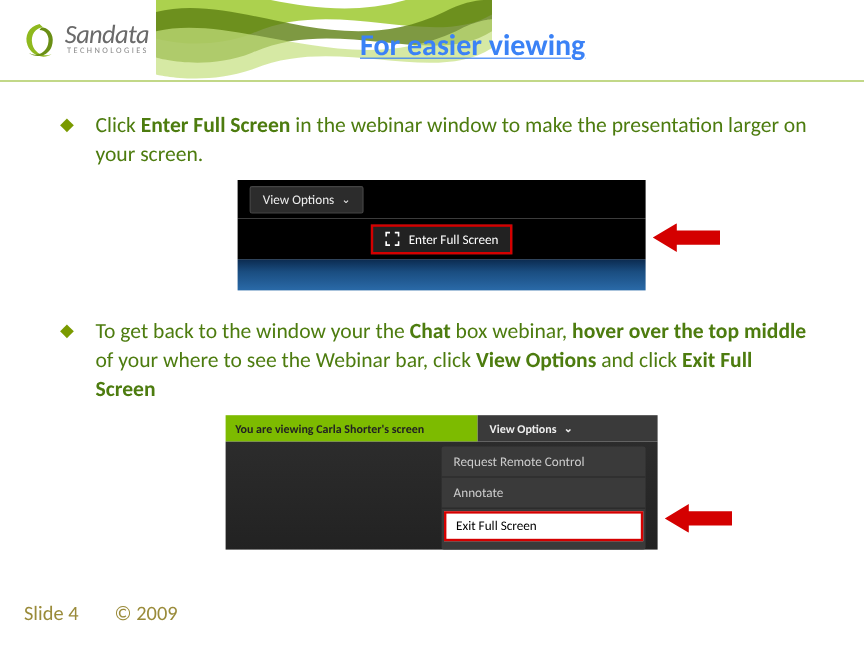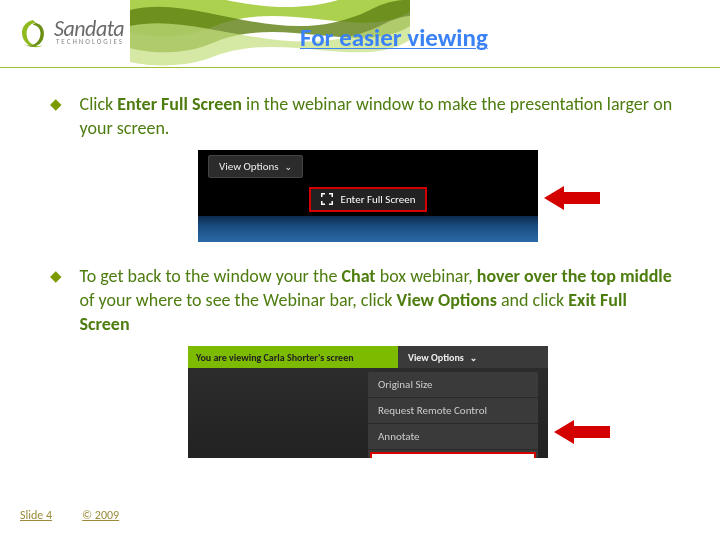--- a/index.html
+++ b/index.html
@@ -213,25 +213,24 @@
     background:#fff;
     color:#000;
     border:2px solid #d40000;
     margin:2px;
     padding:4px 8px;
   }
   .footer {
     position: absolute;
     bottom: 18px;
     left: 20px;
-    font-size: 12px;
+    font-size: 17px;
     color: #9a8b3a;
     display: flex;
     gap: 30px;
-    text-decoration: underline;
   }
 </style>
 </head>
 <body>
 
 <div class="header">
   <div class="logo">
     <span class="logo-swirl">
       <svg width="30" height="34" viewBox="0 0 30 34">
         <path d="M15 2 C6 4 2 12 5 20 C8 28 18 32 25 27 C20 30 11 27 9 19 C7 11 12 5 18 5 C16 3 15 2 15 2 Z" fill="#8fb91e"></path>
@@ -298,21 +297,20 @@
         <div class="s2-green">
           <span>You are viewing Carla Shorter's screen</span>
         </div>
         <div class="s2-view">
           <span>View Options</span>
           <span class="caret">⌄</span>
         </div>
       </div>
       <div class="s2-body">
         <div class="s2-menu">
-          <div class="s2-item">Original Size</div>
           <div class="s2-item">Request Remote Control</div>
           <div class="s2-item">Annotate</div>
           <div class="s2-item exit">Exit Full Screen</div>
         </div>
       </div>
       <svg class="arrow-right2" viewBox="0 0 56 24">
         <path class="arrow-shape" d="M56 6 H20 V0 L0 12 L20 24 V18 H56 Z"></path>
       </svg>
     </div>
   </div>

